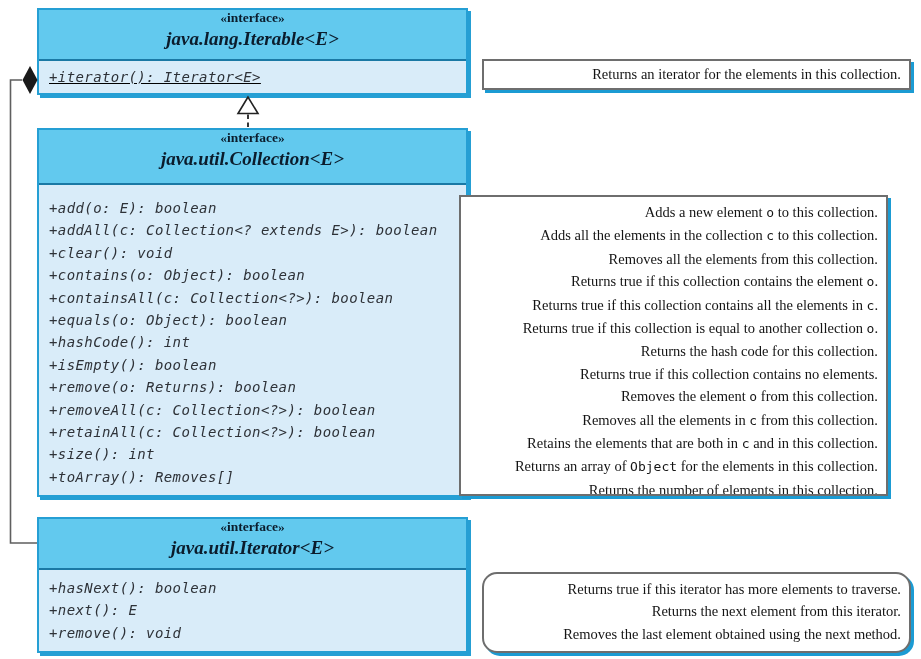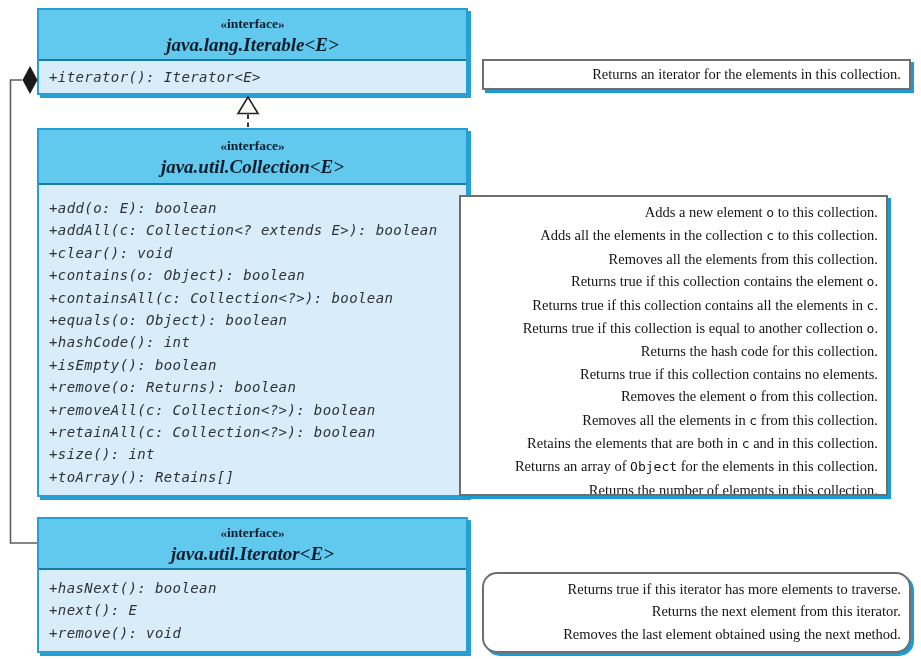--- a/index.html
+++ b/index.html
@@ -23,34 +23,34 @@
     font-family:"Liberation Serif",serif;overflow:hidden;
   }
   .uml-box{
     position:absolute;background:var(--body-fill);
     border:2px solid var(--box-border);
     box-shadow:3px 3px 0 var(--box-border);
   }
   .uml-header{
     background:var(--header-fill);
     border-bottom:2px solid var(--box-divider);
-    display:flex;flex-direction:column;justify-content:center;align-items:center;
+    display:flex;flex-direction:column;justify-content:flex-start;align-items:center;
     text-align:center;color:var(--header-text);row-gap:4px;
   }
   .stereotype{font-weight:bold;font-size:13.5px;line-height:16px;}
   .class-name{font-weight:bold;font-style:italic;font-size:19px;line-height:18px;}
   .uml-body{position:relative;}
   .method-row{
     font-family:"DejaVu Sans Mono",monospace;font-style:italic;
     font-size:14px;letter-spacing:0.4px;line-height:22.4px;
     color:var(--method-color);white-space:pre;
   }
   #box-iterable{left:37px;top:8px;width:431px;height:87px;}
   #box-iterable .uml-header{height:51px;}
-  #box-iterable .uml-body{height:32px;display:flex;align-items:center;padding:0 10px;}
+  #box-iterable .uml-body{height:32px;display:flex;align-items:center;padding:0 10px;text-decoration:underline;}
   #box-collection{left:37px;top:128px;width:431px;height:369px;}
   #box-collection .uml-header{height:55px;}
   #box-collection .uml-body{padding:12px 10px 0 10px;}
   #box-iterator{left:37px;top:517px;width:431px;height:136px;}
   #box-iterator .uml-header{height:51px;}
   #box-iterator .uml-body{padding:7px 10px 0 10px;}
   .note{
     position:absolute;background:#ffffff;
     border:2px solid var(--note-border);
     box-shadow:3px 3px 0 var(--note-shadow);
@@ -89,21 +89,21 @@
         <div class="method-row">+clear(): void</div>
         <div class="method-row">+contains(o: Object): boolean</div>
         <div class="method-row">+containsAll(c: Collection&lt;?&gt;): boolean</div>
         <div class="method-row">+equals(o: Object): boolean</div>
         <div class="method-row">+hashCode(): int</div>
         <div class="method-row">+isEmpty(): boolean</div>
         <div class="method-row">+remove(o: Returns): boolean</div>
         <div class="method-row">+removeAll(c: Collection&lt;?&gt;): boolean</div>
         <div class="method-row">+retainAll(c: Collection&lt;?&gt;): boolean</div>
         <div class="method-row">+size(): int</div>
-        <div class="method-row">+toArray(): Retains[]</div>
+        <div class="method-row">+toArray(): Removes[]</div>
       </div>
   </div>
 
   <div class="uml-box" id="box-iterator">
     <div class="uml-header">
       <div class="stereotype">«interface»</div>
       <div class="class-name">java.util.Iterator&lt;E&gt;</div>
     </div>
     <div class="uml-body">
         <div class="method-row">+hasNext(): boolean</div>

